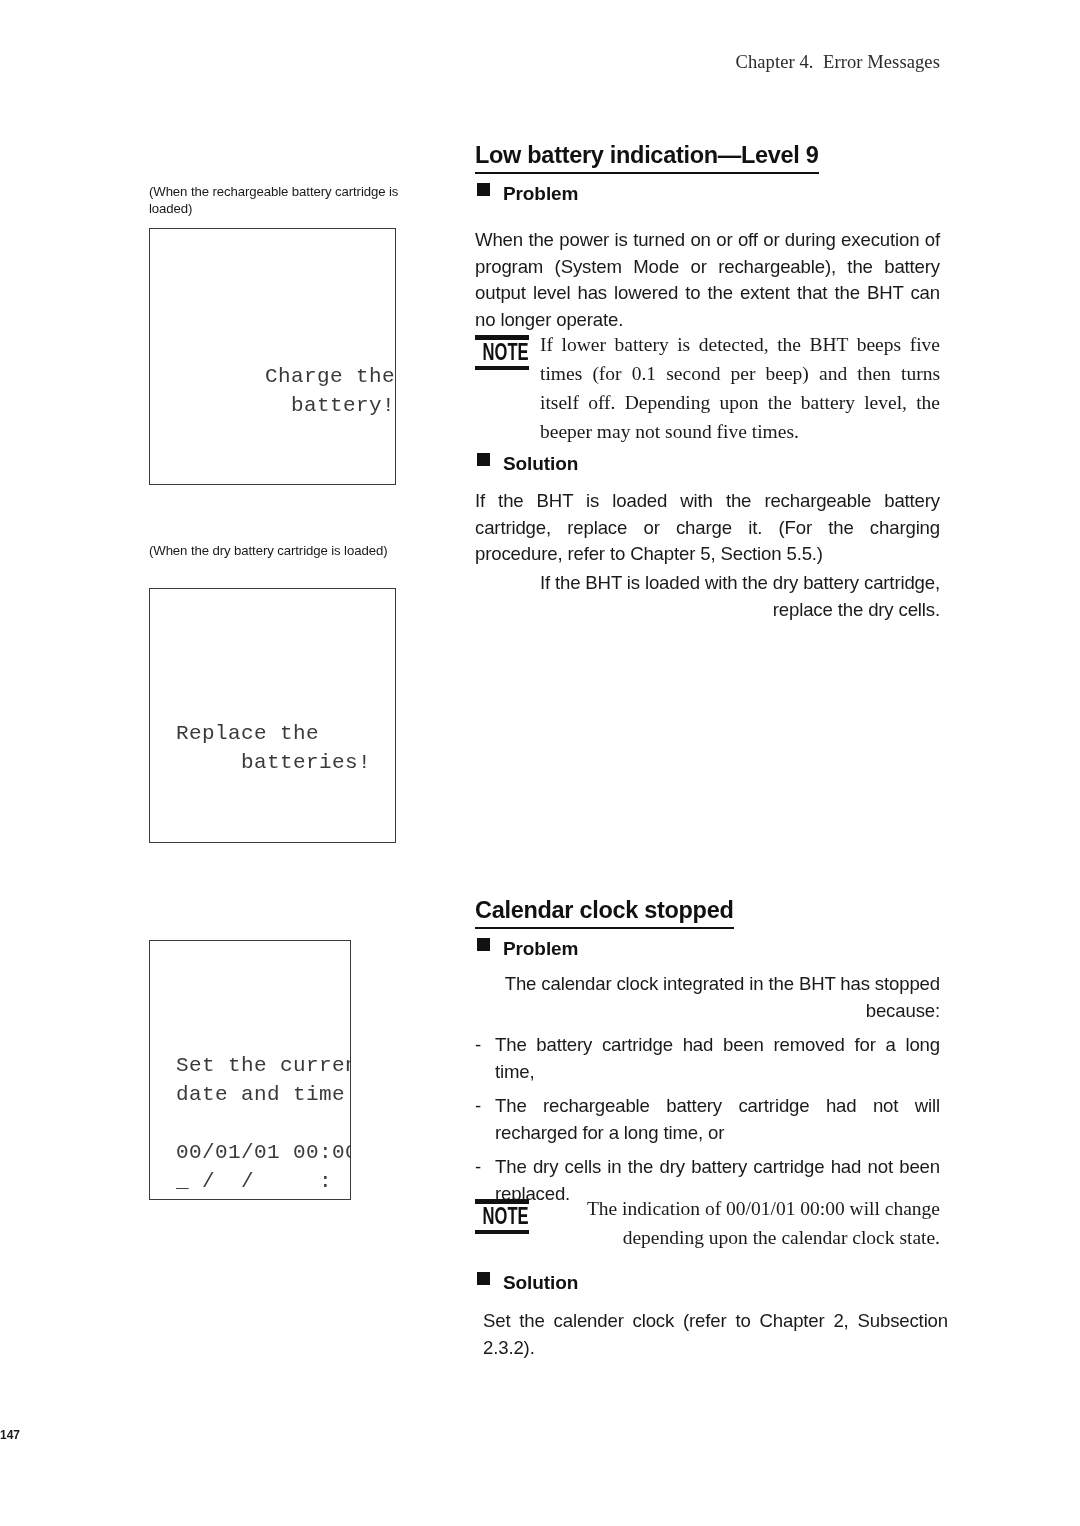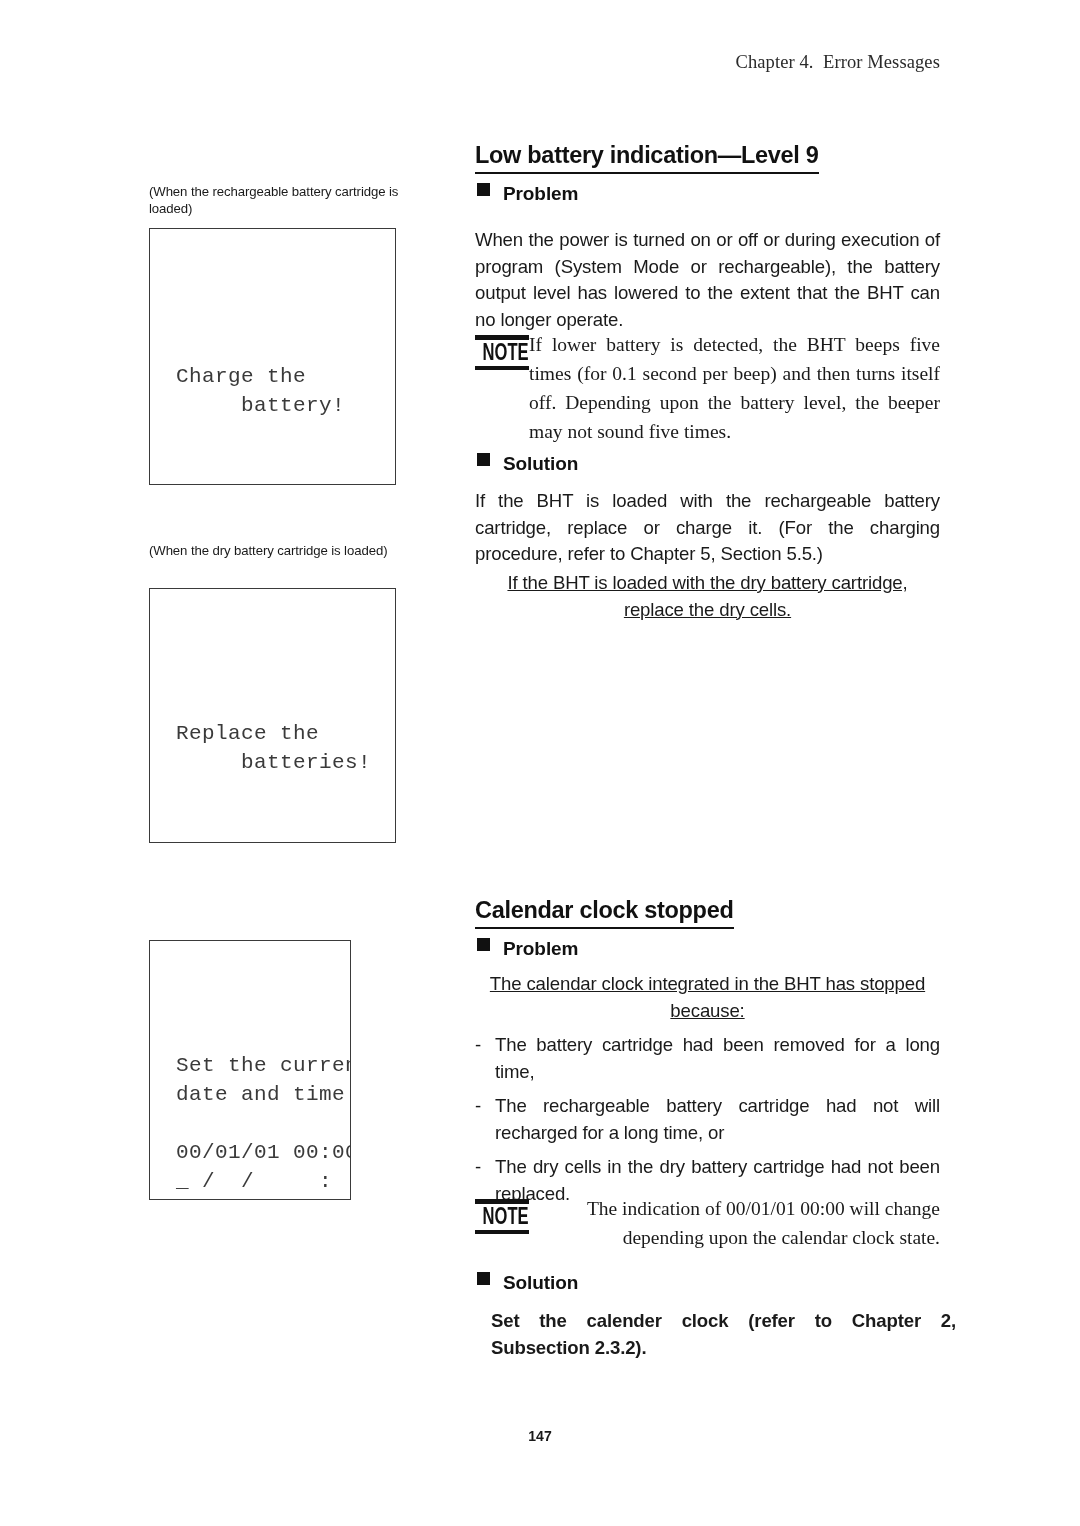--- a/index.html
+++ b/index.html
@@ -58,21 +58,21 @@
     overflow: hidden;
     letter-spacing: 0.4px;
   }
   .lcd-inner {
     padding-left: 26px;
   }
 
   
   #cap1 { position: absolute; left: 0; top: 183px; }
   #box1 { position: absolute; left: 0; top: 228px; width: 247px; height: 257px; }
-  #box1 .lcd-inner { padding-top: 75px; }
+  #box1 .lcd-inner { padding-top: 75px; text-align: right; }
 
   
   #cap2 { position: absolute; left: 0; top: 542px; }
   #box2 { position: absolute; left: 0; top: 588px; width: 247px; height: 255px; }
   #box2 .lcd-inner { padding-top: 72px; }
 
   
   #box3 { position: absolute; left: 0; top: 940px; width: 202px; height: 260px; }
   #box3 .lcd-inner { padding-top: 52px; }
 
@@ -112,21 +112,21 @@
   }
   .body-par {
     font-size: 18.6px;
     line-height: 26.5px;
     text-align: justify;
     color: #1a1a1a;
     letter-spacing: -0.15px;
     -webkit-hyphens: none;
     hyphens: none;
   }
-  .body-par.last-left { text-align: center; text-decoration: underline; }
+  .body-par.last-left { text-align: right; }
 
   
   .dash-item {
     display: flex;
     font-size: 18.6px;
     line-height: 26.5px;
     color: #1a1a1a;
     letter-spacing: -0.15px;
     text-align: justify;
   }
@@ -138,20 +138,21 @@
   .dash-text { flex: 1; text-align: justify; }
 
   
   .note-block {
     display: flex;
     align-items: flex-start;
   }
   .note-icon {
     flex: none;
     width: 54px;
+    margin-right: 11px;
     margin-top: 5px;
   }
   .note-icon .bar {
     height: 4.5px;
     background: #111;
     width: 100%;
   }
   .note-icon .word {
     font-family: "Liberation Sans Narrow", "Liberation Sans", sans-serif;
     font-weight: bold;
@@ -181,32 +182,32 @@
   #sol1hd    { position: absolute; left: 2px; top: 453px; }
   #sol1p1    { position: absolute; left: 0;  top: 488px; width: 465px; }
   #sol1p2    { position: absolute; left: 0;  top: 570px; width: 465px; }
 
   #title2    { position: absolute; left: 0;  top: 897px; }
   #prob2hd   { position: absolute; left: 2px; top: 938px; }
   #prob2p    { position: absolute; left: 0;  top: 971px; width: 465px; }
   #dashlist  { position: absolute; left: 0;  top: 1032px; width: 465px; }
   #note2     { position: absolute; left: 0;  top: 1194px; width: 465px; }
   #sol2hd    { position: absolute; left: 2px; top: 1272px; }
-  #sol2p     { position: absolute; left: 16px;  top: 1308px; width: 465px; font-weight: bold; }
+  #sol2p     { position: absolute; left: 8px;  top: 1308px; width: 465px; }
 
   .dash-row + .dash-row { margin-top: 8px; }
 
   
   .page-number {
     position: absolute;
     left: 0;
     right: 0;
     top: 1428px;
-    text-align: center;
-    font-size: 14px;
+    text-align: left;
+    font-size: 12px;
     font-weight: bold;
     color: #1a1a1a;
   }
 </style>
 </head>
 <body>
 
 <div class="page">
 
   <div class="running-header">Chapter 4.  Error Messages</div>

